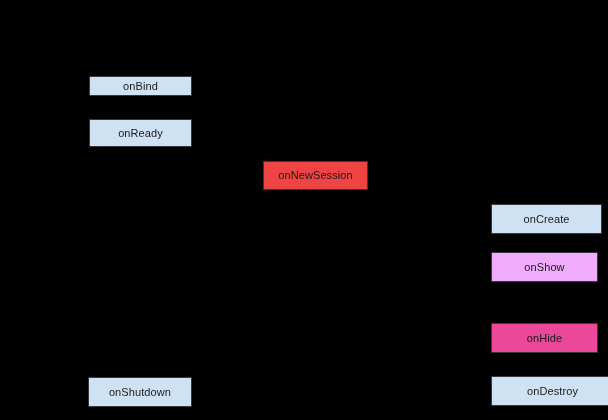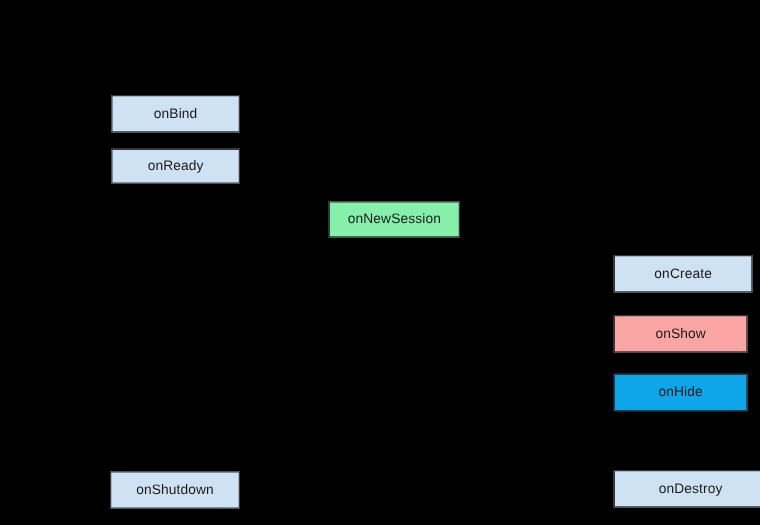--- a/index.html
+++ b/index.html
@@ -21,49 +21,49 @@
     align-items: center;
     justify-content: center;
     box-sizing: border-box;
     font-size: 11px;
     line-height: 1;
     letter-spacing: 0.1px;
     border-style: solid;
     border-width: 1px;
   }
   
-  #n-onbind       { left: 89px;  top: 76px;  width: 103px; height: 30px; text-align: right; }
+  #n-onbind       { left: 89px;  top: 76px;  width: 103px; height: 20px; text-align: right; }
   #n-onready      { left: 89px;  top: 119px; width: 103px; height: 28px; }
   #n-onnewsession { left: 263px; top: 161px; width: 105px; height: 29px; }
   #n-oncreate     { left: 491px; top: 204px; width: 111px; height: 30px; }
   #n-onshow       { left: 491px; top: 252px; width: 107px; height: 30px; }
   #n-onhide       { left: 491px; top: 299px; width: 107px; height: 30px; }
   #n-ondestroy    { left: 491px; top: 376px; width: 123px; height: 30px; }
   #n-onshutdown   { left: 88px;  top: 377px; width: 104px; height: 30px; }
 </style>
 </head>
 <body>
 
 <div class="canvas" style="background: rgb(0, 0, 0);">
   <div class="node" id="n-onbind" style="background: rgb(207, 226, 243); border-color: rgb(51, 56, 60); color: rgb(26, 26, 26);">
     <span>onBind</span>
   </div>
   <div class="node" id="n-onready" style="background: rgb(207, 226, 243); border-color: rgb(51, 56, 60); color: rgb(26, 26, 26);">
     <span>onReady</span>
   </div>
-  <div class="node" id="n-onnewsession" style="background: #86efac; border-color: rgb(51, 56, 60); color: rgb(26, 26, 26);">
+  <div class="node" id="n-onnewsession" style="background: #ef4444; border-color: rgb(51, 56, 60); color: rgb(26, 26, 26);">
     <span>onNewSession</span>
   </div>
   <div class="node" id="n-oncreate" style="background: rgb(207, 226, 243); border-color: rgb(51, 56, 60); color: rgb(26, 26, 26);">
     <span>onCreate</span>
   </div>
-  <div class="node" id="n-onshow" style="background: #fca5a5; border-color: rgb(51, 56, 60); color: rgb(26, 26, 26);">
+  <div class="node" id="n-onshow" style="background: #f0abfc; border-color: rgb(51, 56, 60); color: rgb(26, 26, 26);">
     <span>onShow</span>
   </div>
-  <div class="node" id="n-onhide" style="background: #0ea5e9; border-color: rgb(51, 56, 60); color: rgb(26, 26, 26);">
+  <div class="node" id="n-onhide" style="background: #ec4899; border-color: rgb(51, 56, 60); color: rgb(26, 26, 26); margin-top: 24px;">
     <span>onHide</span>
   </div>
   <div class="node" id="n-ondestroy" style="background: rgb(207, 226, 243); border-color: rgb(51, 56, 60); color: rgb(26, 26, 26);">
     <span>onDestroy</span>
   </div>
   <div class="node" id="n-onshutdown" style="background: rgb(207, 226, 243); border-color: rgb(51, 56, 60); color: rgb(26, 26, 26);">
     <span>onShutdown</span>
   </div>
 </div>
 

